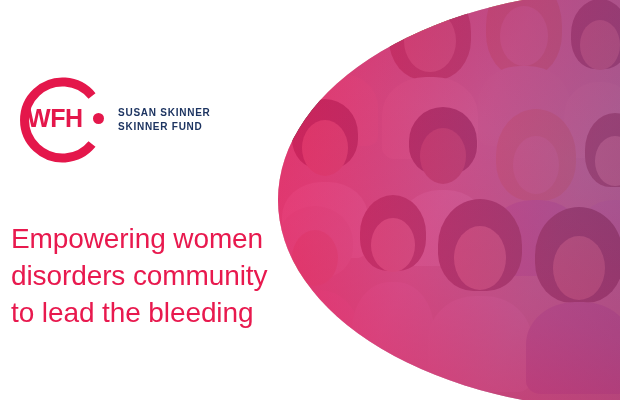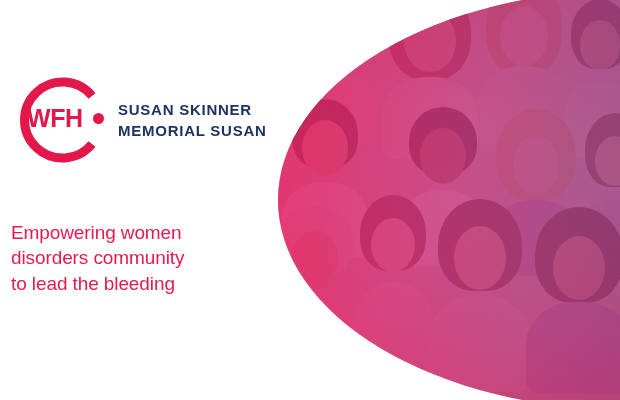--- a/index.html
+++ b/index.html
@@ -95,32 +95,32 @@
     display:flex;
     align-items:center;
   }
   .logo-mark { position:relative; width:96px; height:96px; flex:0 0 auto; }
   .logo-mark svg { display:block; width:96px; height:96px; }
 
   .logo-words {
     margin-left:8px;
     color:#1d3461;
     font-weight:bold;
-    font-size:15px;
+    font-size:10px;
     letter-spacing:0.75px;
     line-height:1.42;
     white-space:nowrap;
   }
 
   .tagline {
     position:absolute;
     top:220px; left:11px;
     width:268px;
     color:#e8194e;
-    font-size:19px;
+    font-size:28px;
     line-height:1.33;
     font-weight:500;
     letter-spacing:-0.1px;
   }
   .tagline span { display:block; }
 </style>
 </head>
 <body>
 
 <div class="banner">
@@ -213,21 +213,21 @@
         <div style="position:absolute; left:13px; top:34px; width:62px;
                     color:#e4174b; font-weight:bold; font-size:25px;
                     letter-spacing:-0.4px; line-height:1;">WFH</div>
 
         <div style="position:absolute; left:79px; top:41px; width:11px; height:11px;
                     border-radius:50%; background:#e4174b;"></div>
       </div>
 
       <div class="logo-words">
         <div>SUSAN SKINNER</div>
-        <div>MEMORIAL SUSAN</div>
+        <div>SKINNER FUND</div>
       </div>
     </div>
 
     <div class="tagline">
       <span>Empowering women</span>
       <span>disorders community</span>
       <span>to lead the bleeding</span>
     </div>
 
   </div>

